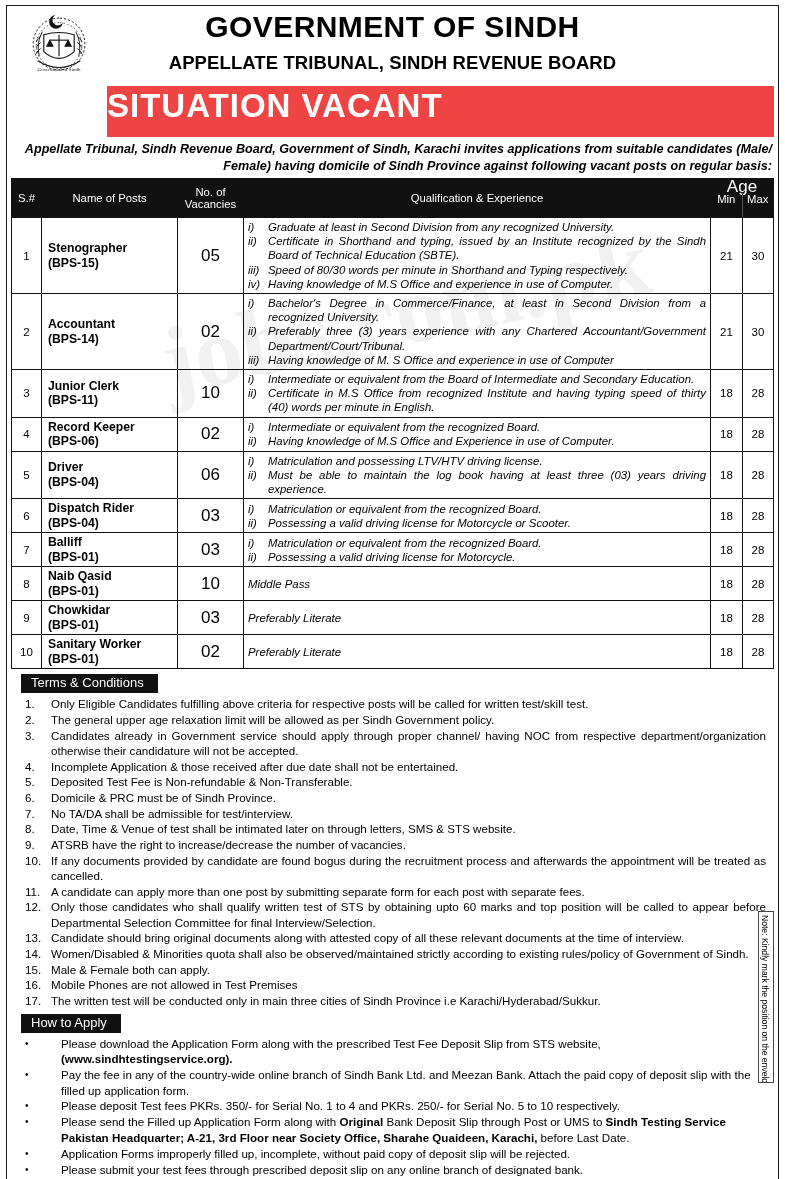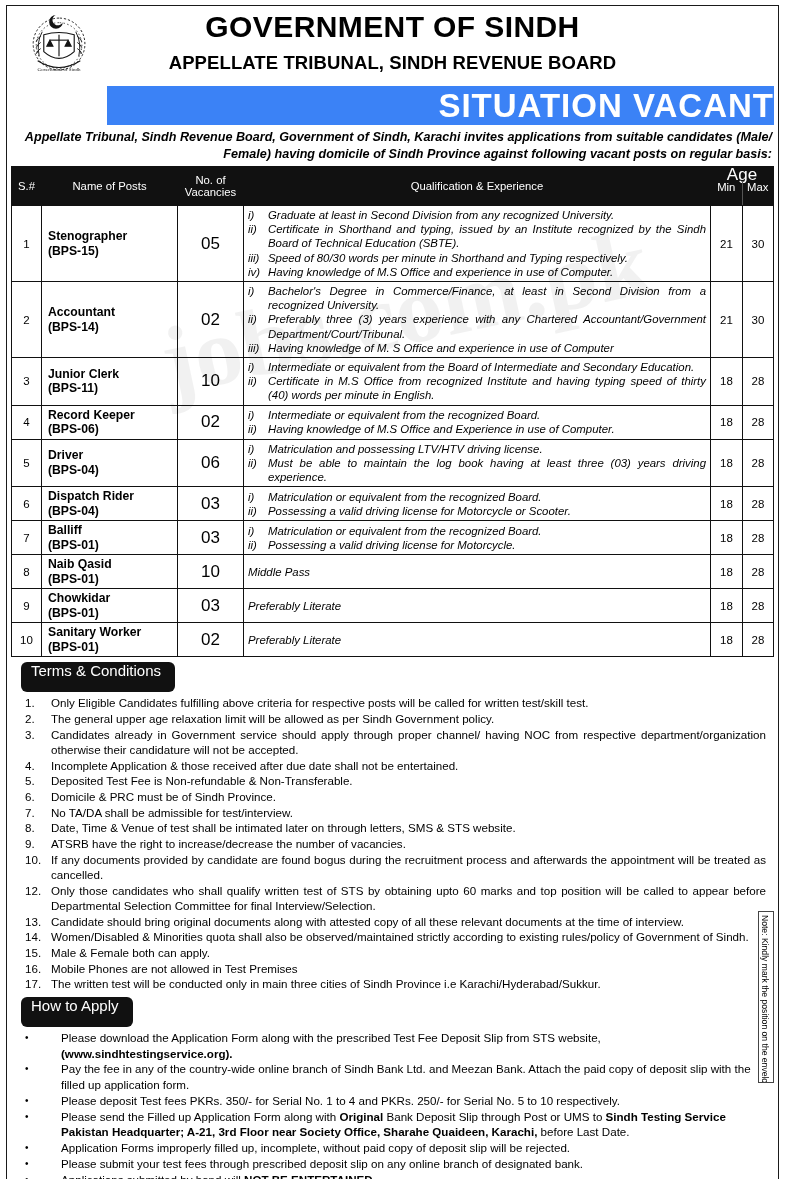--- a/index.html
+++ b/index.html
@@ -57,28 +57,28 @@
     font-weight: bold;
     letter-spacing: 0.1px;
     line-height: 22px;
     margin-top: 9px;
   }
   .banner-wrap {
     margin-top: 3px;
     padding-left: 96px;
   }
   .banner {
-    background: #3b82f6;
+    background: #ef4444;
     color: #ffffff;
-    text-align: right;
+    text-align: left;
     font-size: 33px;
     font-weight: bold;
     letter-spacing: 1px;
     line-height: 39px;
-    height: 39px;
+    height: 51px;
     overflow: hidden;
   }
   .intro {
     font-size: 12.6px;
     font-style: italic;
     font-weight: bold;
     line-height: 16.5px;
     margin-top: 4px;
     padding: 0 2px;
     text-align: right;
@@ -170,25 +170,24 @@
   td.age {
     text-align: center;
     font-size: 11.5px;
   }
 
   
   .sec-head {
     display: inline-block;
     background: #111111;
     color: #ffffff;
-    font-size: 15px;
-    padding: 1px 14px 13px 10px;
+    font-size: 13px;
+    padding: 1px 14px 2px 10px;
     margin: 5px 0 3px 10px;
     line-height: 16px;
-    border-radius: 6px;
   }
   ol.terms, ul.apply {
     margin: 0 8px 0 14px;
     padding: 0;
     list-style: none;
   }
   ol.terms li {
     font-size: 11.6px;
     line-height: 15.2px;
     display: flex;
@@ -536,20 +535,24 @@
         </li>
         <li>
           <span class="num">9.</span>
           <span class="txt">ATSRB have the right to increase/decrease the number of vacancies.</span>
         </li>
         <li>
           <span class="num">10.</span>
           <span class="txt">If any documents provided by candidate are found bogus during the recruitment process and afterwards the appointment will be treated as cancelled.</span>
         </li>
         <li>
+          <span class="num">11.</span>
+          <span class="txt">A candidate can apply more than one post by submitting separate form for each post with separate fees.</span>
+        </li>
+        <li>
           <span class="num">12.</span>
           <span class="txt">Only those candidates who shall qualify written test of STS by obtaining upto 60 marks and top position will be called to appear before Departmental Selection Committee for final Interview/Selection.</span>
         </li>
         <li>
           <span class="num">13.</span>
           <span class="txt">Candidate should bring original documents along with attested copy of all these relevant documents at the time of interview.</span>
         </li>
         <li>
           <span class="num">14.</span>
           <span class="txt">Women/Disabled &amp; Minorities quota shall also be observed/maintained strictly according to existing rules/policy of Government of Sindh.</span>

